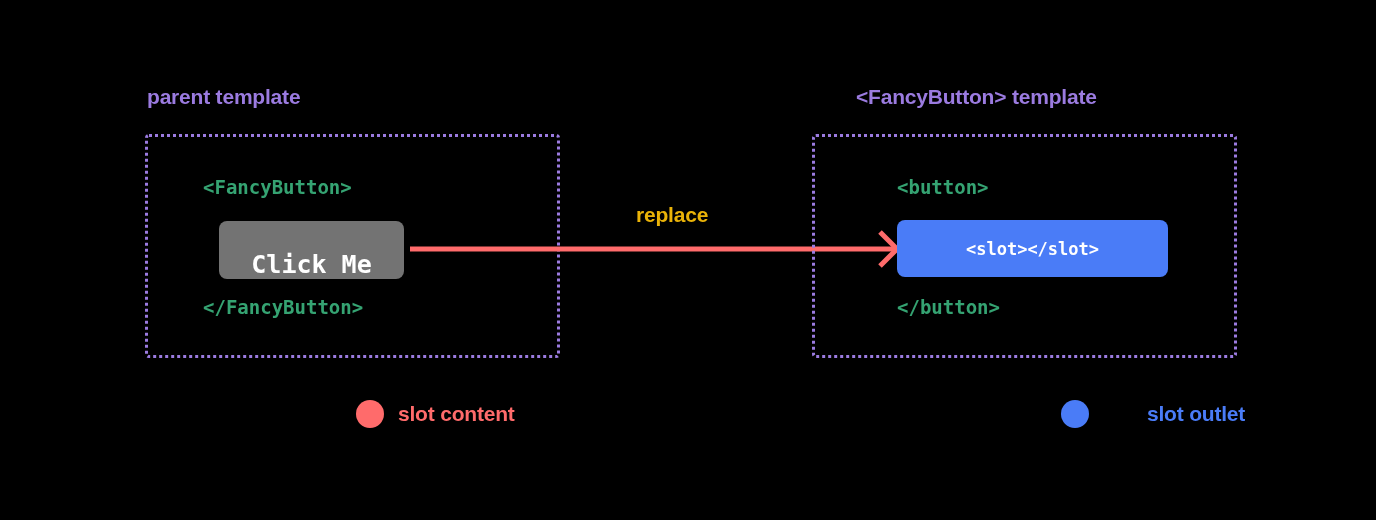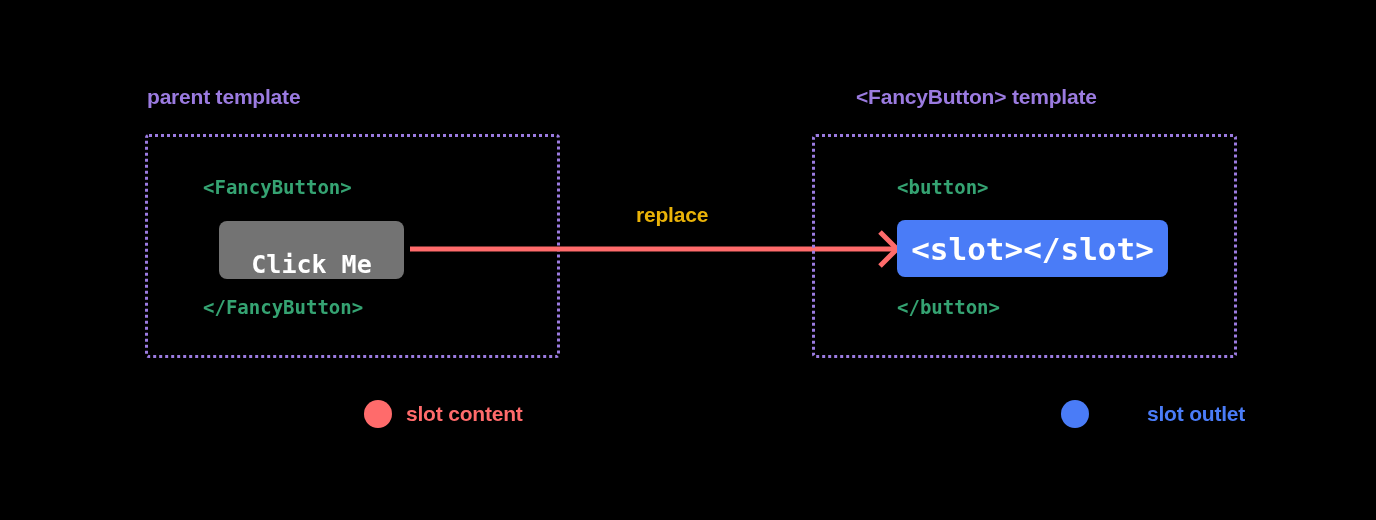--- a/index.html
+++ b/index.html
@@ -89,21 +89,21 @@
     background: #4A7CF7;
     border-radius: 8px;
     display: flex;
     align-items: center;
     justify-content: center;
     box-sizing: border-box;
   }
   #chip-slot .chip-text {
     font-family: "DejaVu Sans Mono", "Liberation Mono", monospace;
     font-weight: bold;
-    font-size: 31px;
+    font-size: 17px;
     color: #FFFFFF;
     white-space: pre;
   }
 
   
   #arrow-replace {
     position: absolute;
     left: 405px;
     top: 225px;
     width: 500px;
@@ -123,21 +123,21 @@
     margin-left: 8px;
   }
 
   
   .legend-item {
     position: absolute;
     display: flex;
     align-items: center;
     gap: 14px;
   }
-  #legend-slot-content { left: 364px; top: 400px; justify-content: space-between; }
+  #legend-slot-content { left: 356px; top: 400px; justify-content: space-between; }
   #legend-slot-outlet  { left: 1061px; top: 400px; }
   .legend-dot {
     width: 28px;
     height: 28px;
     border-radius: 50%;
     flex: 0 0 auto;
   }
   .legend-text {
     font-family: "Liberation Sans", sans-serif;
     font-weight: bold;

